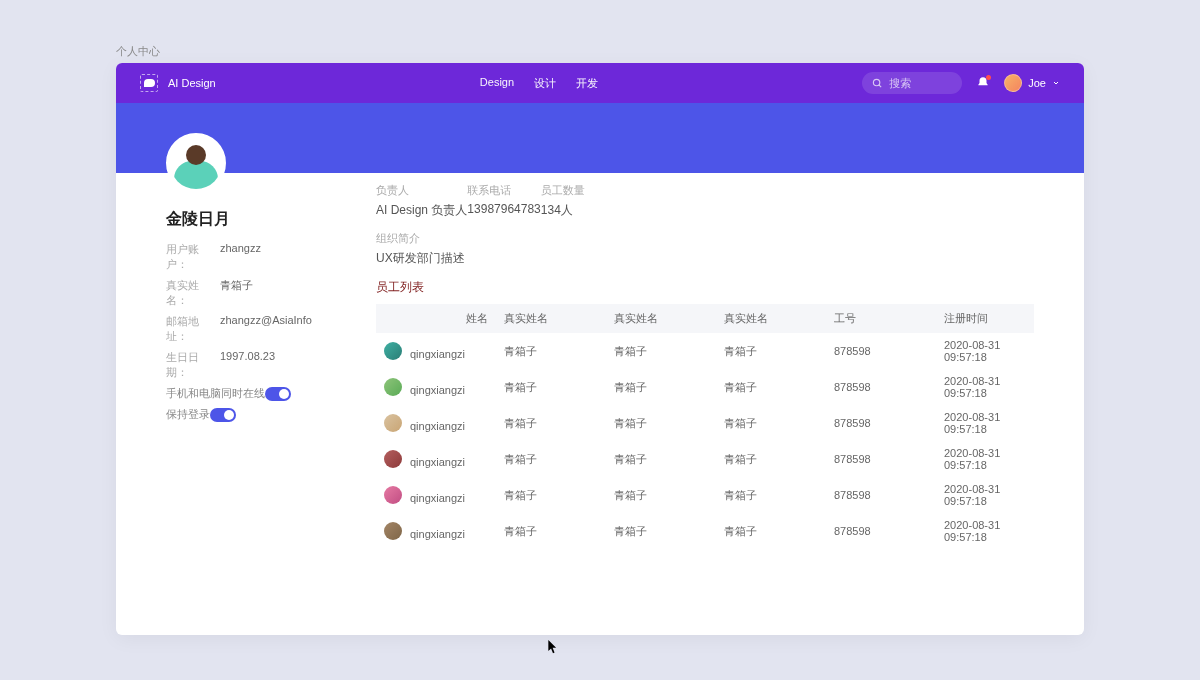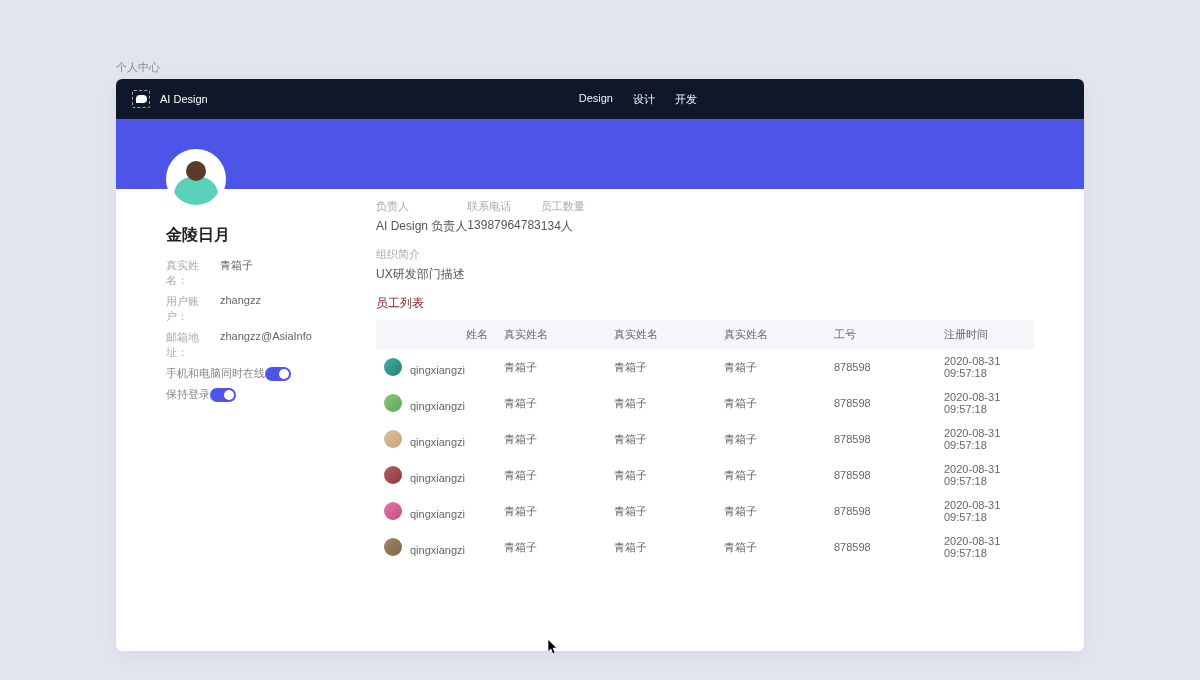--- a/index.html
+++ b/index.html
@@ -6,38 +6,38 @@
     body {
       font-family: -apple-system, BlinkMacSystemFont, "Segoe UI", "PingFang SC", "Microsoft YaHei", sans-serif;
       background: #e2e4f0;
       width: 1200px;
       height: 680px;
       overflow: hidden;
       font-size: 12px;
       color: #333;
     }
     .breadcrumb {
-      padding: 60px 0 4px 116px;
+      padding: 44px 0 4px 116px;
       font-size: 11px;
       color: #888;
     }
     .main-panel {
       margin: 0 116px 0 116px;
       background: #fff;
       border-radius: 6px;
       box-shadow: 0 4px 20px rgba(0,0,0,0.05);
       height: 572px;
       overflow: hidden;
     }
     .header-bar {
-      background: #0f172a;
+      background: #6d28d9;
       height: 40px;
       display: flex;
       align-items: center;
-      padding: 0 16px;
+      padding: 0 24px;
       color: #fff;
     }
     .logo-wrap { display: flex; align-items: center; gap: 10px; }
     .logo-box {
       width: 18px; height: 18px;
       border: 1px dashed rgba(255,255,255,0.6);
       display: flex; align-items: center; justify-content: center;
       border-radius: 2px;
     }
     .logo-inner {
@@ -167,44 +167,70 @@
       <div class="logo-box">
           <div class="logo-inner"></div>
         </div>
       <span class="brand">AI Design</span>
     </div>
     <div class="nav-center">
       <span class="nav-item">Design</span>
       <span class="nav-item">设计</span>
       <span class="nav-item">开发</span>
     </div>
+    <div class="nav-right">
+      <div class="search-pill">
+        <svg class="icon-svg" width="11" height="11" viewBox="0 0 24 24" fill="none" stroke="currentColor" stroke-width="2.5">
+            <circle cx="10" cy="10" r="7"></circle>
+            <line x1="20" y1="20" x2="15" y2="15"></line>
+          </svg>
+        <span>搜索</span>
+      </div>
+      <div class="bell">
+        <svg class="icon-svg" width="14" height="14" viewBox="0 0 24 24" fill="#fff">
+            <path d="M12 2a6 6 0 0 0-6 6v4l-2 3v1h16v-1l-2-3V8a6 6 0 0 0-6-6z"></path>
+          </svg>
+        <div class="bell-dot"></div>
+      </div>
+      <div class="user-chip">
+        <div class="avatar-sm"></div>
+        <span>Joe</span>
+        <svg class="icon-svg" width="8" height="8" viewBox="0 0 24 24" fill="none" stroke="#fff" stroke-width="3">
+            <polyline points="6 9 12 15 18 9"></polyline>
+          </svg>
+      </div>
+    </div>
   </div>
 
   <div class="hero-band"></div>
 
   <div class="content-wrap">
 
     <div class="profile-col">
       <div class="avatar-big">
         <div class="avatar-head"></div>
         <div class="avatar-body"></div>
       </div>
       <div class="profile-name">金陵日月</div>
 
       <div class="meta-row">
+        <span class="meta-label">用户账户：</span>
+        <span class="meta-value">zhangzz</span>
+      </div>
+      <div class="meta-row">
         <span class="meta-label">真实姓名：</span>
         <span class="meta-value">青箱子</span>
-      </div>
-      <div class="meta-row">
-        <span class="meta-label">用户账户：</span>
-        <span class="meta-value">zhangzz</span>
       </div>
       <div class="meta-row">
         <span class="meta-label">邮箱地址：</span>
         <span class="meta-value">zhangzz@AsiaInfo</span>
+      </div>
+      <div class="meta-row">
+        <span class="meta-label">生日日期：</span>
+        <span class="meta-value">1997.08.23</span>
       </div>
 
       <div class="switch-row">
         <span>手机和电脑同时在线</span>
         <div class="switch"></div>
       </div>
       <div class="switch-row">
         <span>保持登录</span>
         <div class="switch"></div>
       </div>

